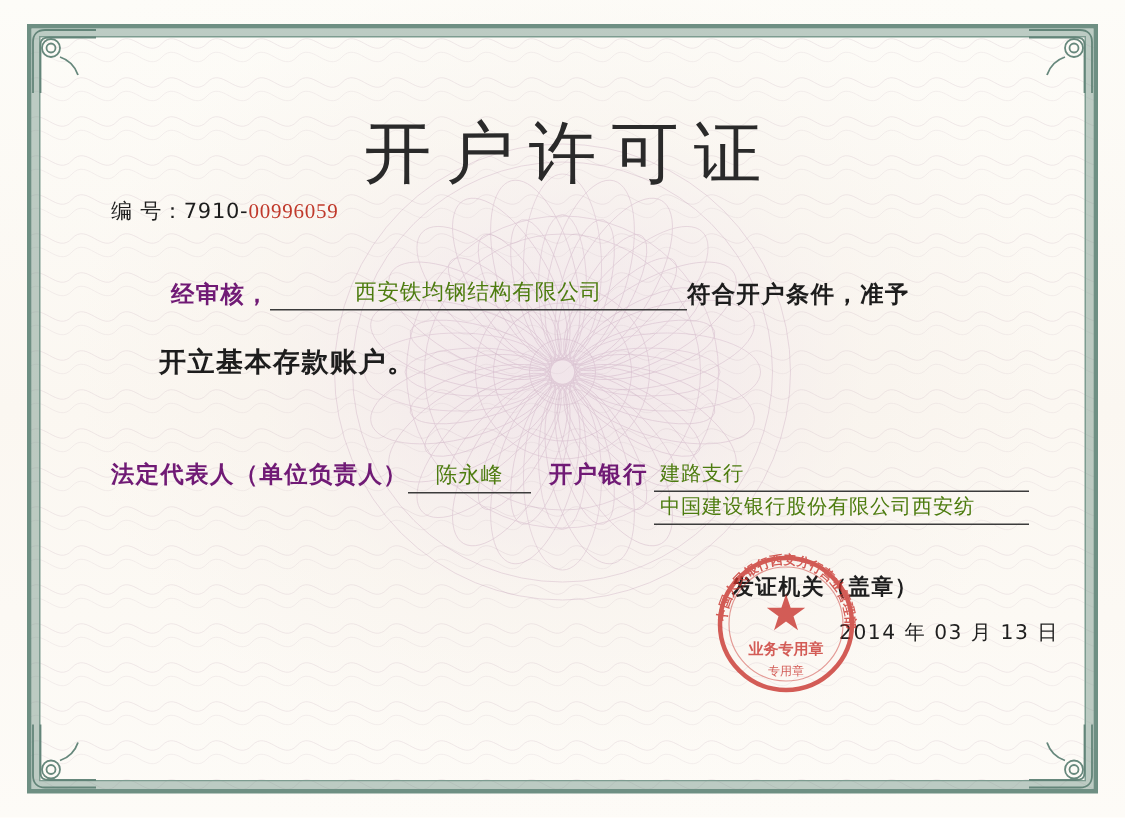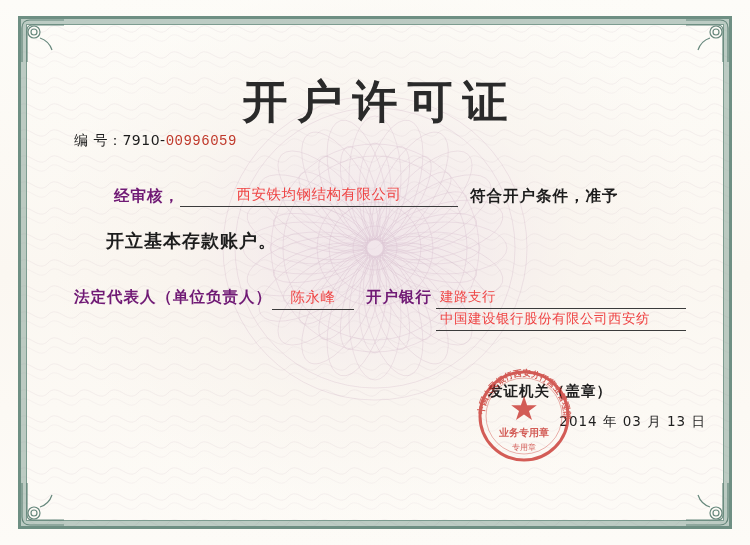--- a/index.html
+++ b/index.html
@@ -94,21 +94,21 @@
 
   
   .title {
     position: absolute;
     top: 72px;
     left: 0;
     width: 750px;
     text-align: center;
     font-family: "DejaVu Serif", "Liberation Serif", serif;
     font-size: 45px;
-    font-weight: bold;
+    font-weight: normal;
     letter-spacing: 10px;
     color: #2a2a2a;
     text-indent: 10px;
   }
 
   .content {
     position: absolute;
     left: 66px;
     top: 132px;
     width: 620px;
@@ -143,21 +143,21 @@
     letter-spacing: 0.5px;
   }
   .serial {
     font-size: 14px;
     font-family: "DejaVu Sans", "Liberation Sans", sans-serif;
     letter-spacing: 0.5px;
     margin-right: 22px;
   }
   .serial .red {
     color: #c0392b;
-    font-family: Liberation Mono, monospace;
+    font-family: Liberation Serif, serif;
     letter-spacing: 0.5px;
     margin-top: 24px;
   }
 
   
   .stmt1 {
     margin-top: 34px;
     display: flex;
     align-items: flex-end;
     margin-left: 48px;
@@ -167,46 +167,45 @@
     border-bottom: 1px solid #3b3b3b;
     min-height: 22px;
     display: flex;
     align-items: flex-end;
     justify-content: center;
     padding: 0 6px;
   }
   .handwrite {
     font-family: Liberation Serif, serif;
     font-size: 14.5px;
-    color: #ef4444;
+    color: #4d7c0f;
     padding-bottom: 2px;
     white-space: nowrap;
     letter-spacing: 0.5px;
   }
   .w-company { width: 266px; }
   .stmt1-tail {
     font-size: 15.5px;
     font-family: Liberation Serif, serif;
     font-weight: bold;
     letter-spacing: 1px;
-    margin-left: 12px;
     white-space: nowrap;
   }
   .stmt2 {
     margin-top: 22px;
     margin-left: 40px;
     font-size: 18px;
     font-family: "DejaVu Sans", "Liberation Sans", sans-serif;
     font-weight: bold;
     letter-spacing: 1px;
   }
 
   
   .row-rep {
-    margin-top: 34px;
+    margin-top: 53px;
     display: flex;
     align-items: flex-start;
     margin-left: 8px;
   }
   .w-rep { width: 152px; }
   .bank-block {
     margin-left: 12px;
     display: flex;
     align-items: flex-start;
   }

